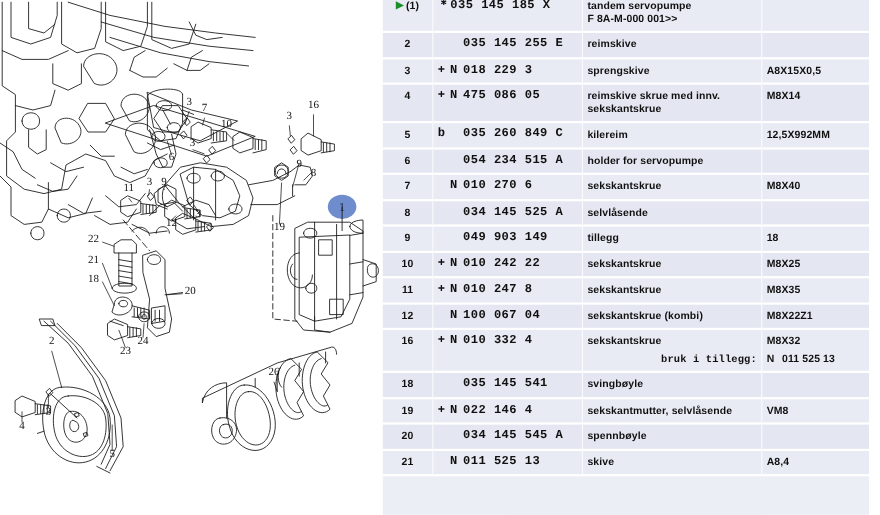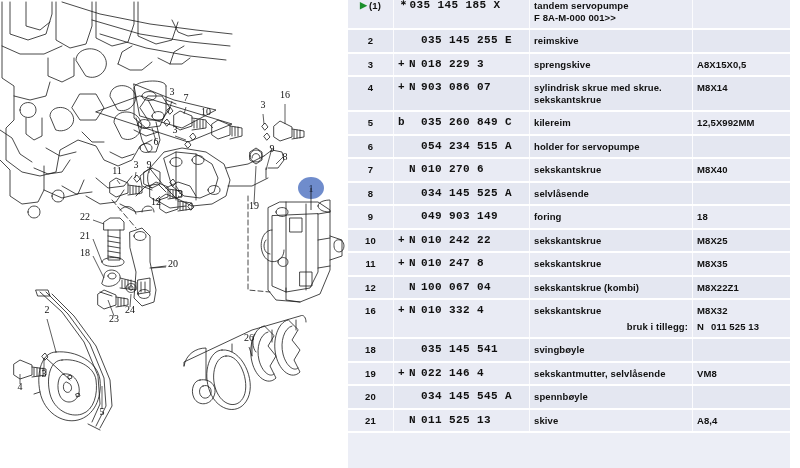--- a/index.html
+++ b/index.html
@@ -33,21 +33,21 @@
   .c-desc {width:154px;}
   .c-spec {width:122px;border-right:none !important;}
 
   .pn-line{white-space:nowrap;font-family:"Liberation Mono",monospace;
            font-size:11px;font-weight:bold;letter-spacing:0.4px;}
   .pn-plus{display:inline-block;width:11px;}
   .pn-n{display:inline-block;width:12px;}
   .pn-num{display:inline-block;}
   .row1-cut{padding-top:0 !important;}
   .sub-line{display:block;}
-  .extra{display:flex;justify-content:flex-end;margin-top:4px;}
+  .extra{display:flex;justify-content:flex-end;margin-top:4px;font-family:Liberation Mono, monospace;}
   .spec2{margin-top:4px;white-space:nowrap;}
   .spec2 .nmark{display:inline-block;width:14px;}
   .green-arrow{color:#1a8f2a;font-size:9px;display:inline-block;
                margin-right:2px;transform:translateY(-1px);}
   .no-inner{display:inline-block;}
   .far-right{position:absolute;left:790px;top:0;width:10px;height:468px;
              background:#ffffff;}
 </style>
 </head>
 <body>
@@ -369,24 +369,24 @@
             <td class="c-desc">
               <span class="sub-line">sprengskive</span>
             </td>
             <td class="c-spec">
               <span class="sub-line">A8X15X0,5</span>
             </td>
           </tr>
           <tr class="alt">
             <td class="c-no"><span class="no-inner">4</span></td>
             <td class="c-pn">
-              <div class="pn-line"><span class="pn-plus">+</span><span class="pn-n">N</span><span class="pn-num">903 086 07</span></div>
-            </td>
-            <td class="c-desc">
-              <span class="sub-line">sylindrisk skrue med skrue.</span>
+              <div class="pn-line"><span class="pn-plus">+</span><span class="pn-n">N</span><span class="pn-num">475 086 05</span></div>
+            </td>
+            <td class="c-desc">
+              <span class="sub-line">reimskive skrue med innv.</span>
               <span class="sub-line">sekskantskrue</span>
             </td>
             <td class="c-spec">
               <span class="sub-line">M8X14</span>
             </td>
           </tr>
           <tr>
             <td class="c-no"><span class="no-inner">5</span></td>
             <td class="c-pn">
               <div class="pn-line"><span class="pn-plus">b</span><span class="pn-n"></span><span class="pn-num">035 260 849  C</span></div>
@@ -433,21 +433,21 @@
             <td class="c-spec">
               <span class="sub-line"></span>
             </td>
           </tr>
           <tr>
             <td class="c-no"><span class="no-inner">9</span></td>
             <td class="c-pn">
               <div class="pn-line"><span class="pn-plus"></span><span class="pn-n"></span><span class="pn-num">049 903 149</span></div>
             </td>
             <td class="c-desc">
-              <span class="sub-line">foring</span>
+              <span class="sub-line">tillegg</span>
             </td>
             <td class="c-spec">
               <span class="sub-line">18</span>
             </td>
           </tr>
           <tr class="alt">
             <td class="c-no"><span class="no-inner">10</span></td>
             <td class="c-pn">
               <div class="pn-line"><span class="pn-plus">+</span><span class="pn-n">N</span><span class="pn-num">010 242 22</span></div>
             </td>

